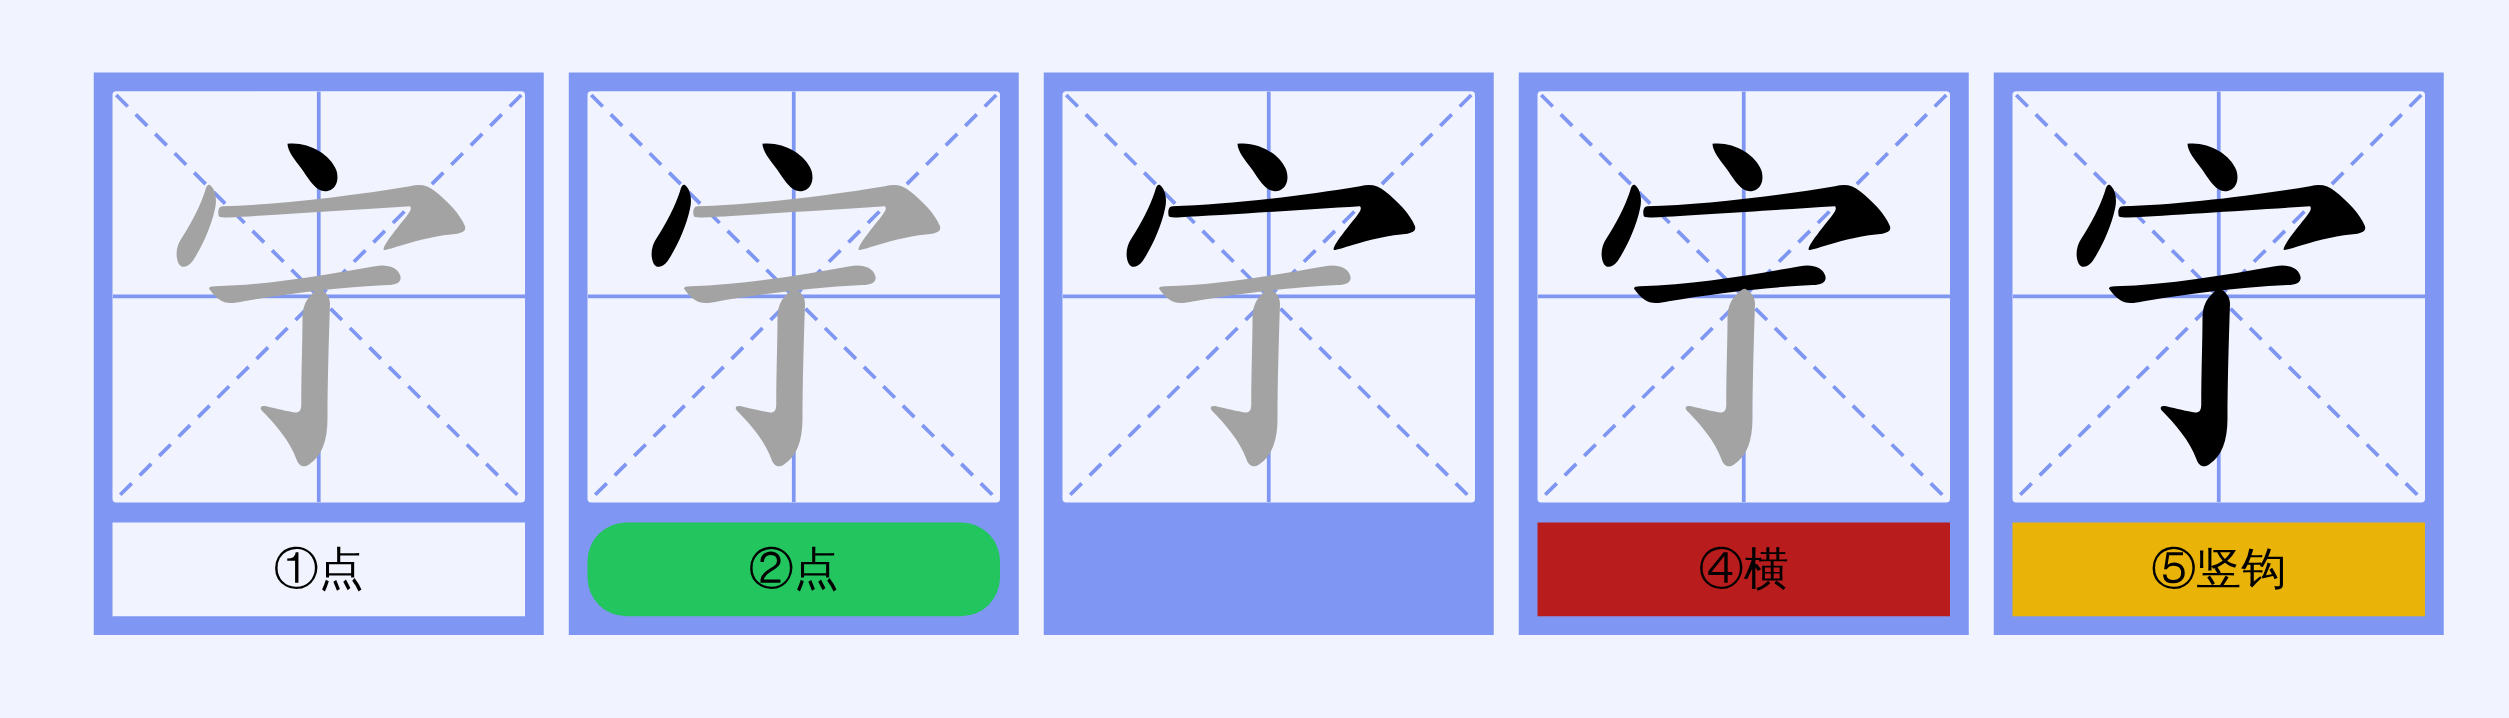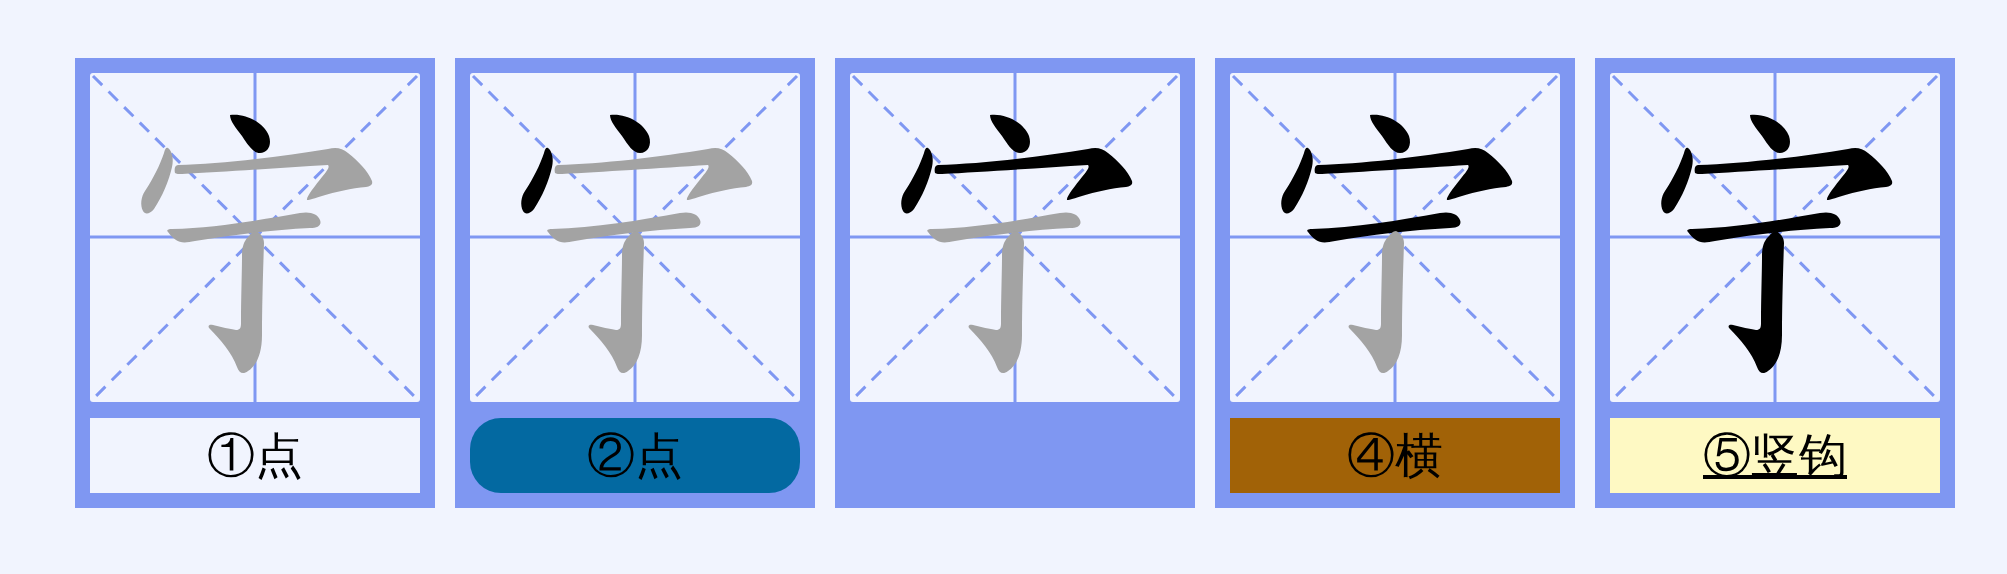--- a/index.html
+++ b/index.html
@@ -26,21 +26,21 @@
   }
   .grid svg { position: absolute; left: 0; top: 0; }
   .label-box {
     position: absolute;
     left: 15px; top: 360px;
     width: 330px; height: 75px;
     background: #f1f4fe;
     display: flex; align-items: center; justify-content: center;
   }
   .label {
-    font-size: 48px;
+    font-size: 36px;
     color: #000;
     letter-spacing: 0;
     white-space: nowrap;
   }
 </style>
 </head>
 <body>
 
 <div id="cards">
     <div class="card" style="left: 75px; background: rgb(127, 151, 242);">
@@ -72,21 +72,21 @@
         <line x1="3" y1="3" x2="327" y2="326" stroke-width="3" stroke-dasharray="13,9" stroke="#7f97f2"></line>
         <line x1="327" y1="3" x2="3" y2="326" stroke-width="3" stroke-dasharray="13,9" stroke="#7f97f2"></line>
 
         <path d="M140,42 C156,40 174,50 179,63 C182,72 178,80 170,80 C163,80 158,72 152,63 C146,55 140,48 140,42 Z" fill="#000000"></path>
         <path d="M78,75 C82,78 84,86 82,94 C79,108 72,124 64,136 C60,141 55,142 53,138 C50,132 51,124 55,118 C63,106 70,92 74,80 C75,76 76,74 78,75 Z" fill="#000000"></path>
         <path d="M85,100 C84,96 85,92 88,92 C130,91 190,84 238,76 C246,74 252,75 258,80 C268,88 278,98 282,108 C283,112 280,113 276,114 C262,115 245,119 232,123 C225,125 220,127 217,127 C216,124 225,113 232,104 C237,98 240,94 238,92 C190,95 130,99 92,101 C89,101 86,101 85,100 Z" fill="#a3a3a3"></path>
         <path d="M78,159 C76,157 78,156 82,156 C125,155 170,147 210,140 C220,138 228,141 230,147 C232,152 228,155 220,155 C180,157 140,162 105,168 C96,170 90,170 86,167 C82,164 80,162 78,159 Z" fill="#a3a3a3"></path>
         <path d="M166,158 C170,160 174,164 174,170 C173,200 172,235 172,262 C172,280 167,292 158,298 C153,302 149,300 147,294 C142,280 130,266 120,256 C117,253 119,251 123,252 C131,254 140,256 146,257 C150,257 151,255 151,250 C151,225 152,200 152,182 C152,174 154,168 158,164 C161,161 163,158 166,158 Z" fill="#a3a3a3"></path>
       </svg>
     </div>
-    <div class="label-box" style="background: #0369a1; border-radius: 31px;">
+    <div class="label-box" style="background: #22c55e; border-radius: 31px;">
       <span class="label">②点</span>
     </div>
   </div>
     <div class="card" style="left: 835px; background: rgb(127, 151, 242);">
     <div class="grid" style="background: rgb(241, 244, 254);">
       <svg width="330" height="329" viewBox="0 0 330 329">
 
         <line x1="165" y1="0" x2="165" y2="329" stroke-width="3" stroke="#7f97f2"></line>
         <line x1="0" y1="164" x2="330" y2="164" stroke-width="3" stroke="#7f97f2"></line>
         <line x1="3" y1="3" x2="327" y2="326" stroke-width="3" stroke-dasharray="13,9" stroke="#7f97f2"></line>
@@ -109,37 +109,37 @@
         <line x1="3" y1="3" x2="327" y2="326" stroke-width="3" stroke-dasharray="13,9" stroke="#7f97f2"></line>
         <line x1="327" y1="3" x2="3" y2="326" stroke-width="3" stroke-dasharray="13,9" stroke="#7f97f2"></line>
 
         <path d="M140,42 C156,40 174,50 179,63 C182,72 178,80 170,80 C163,80 158,72 152,63 C146,55 140,48 140,42 Z" fill="#000000"></path>
         <path d="M78,75 C82,78 84,86 82,94 C79,108 72,124 64,136 C60,141 55,142 53,138 C50,132 51,124 55,118 C63,106 70,92 74,80 C75,76 76,74 78,75 Z" fill="#000000"></path>
         <path d="M85,100 C84,96 85,92 88,92 C130,91 190,84 238,76 C246,74 252,75 258,80 C268,88 278,98 282,108 C283,112 280,113 276,114 C262,115 245,119 232,123 C225,125 220,127 217,127 C216,124 225,113 232,104 C237,98 240,94 238,92 C190,95 130,99 92,101 C89,101 86,101 85,100 Z" fill="#000000"></path>
         <path d="M78,159 C76,157 78,156 82,156 C125,155 170,147 210,140 C220,138 228,141 230,147 C232,152 228,155 220,155 C180,157 140,162 105,168 C96,170 90,170 86,167 C82,164 80,162 78,159 Z" fill="#000000"></path>
         <path d="M166,158 C170,160 174,164 174,170 C173,200 172,235 172,262 C172,280 167,292 158,298 C153,302 149,300 147,294 C142,280 130,266 120,256 C117,253 119,251 123,252 C131,254 140,256 146,257 C150,257 151,255 151,250 C151,225 152,200 152,182 C152,174 154,168 158,164 C161,161 163,158 166,158 Z" fill="#a3a3a3"></path>
       </svg>
     </div>
-    <div class="label-box" style="background: #a16207; text-align: right;">
+    <div class="label-box" style="background: #b91c1c; text-align: right;">
       <span class="label">④横</span>
     </div>
   </div>
     <div class="card" style="left: 1595px; background: rgb(127, 151, 242);">
     <div class="grid" style="background: rgb(241, 244, 254);">
       <svg width="330" height="329" viewBox="0 0 330 329">
 
         <line x1="165" y1="0" x2="165" y2="329" stroke-width="3" stroke="#7f97f2"></line>
         <line x1="0" y1="164" x2="330" y2="164" stroke-width="3" stroke="#7f97f2"></line>
         <line x1="3" y1="3" x2="327" y2="326" stroke-width="3" stroke-dasharray="13,9" stroke="#7f97f2"></line>
         <line x1="327" y1="3" x2="3" y2="326" stroke-width="3" stroke-dasharray="13,9" stroke="#7f97f2"></line>
 
         <path d="M140,42 C156,40 174,50 179,63 C182,72 178,80 170,80 C163,80 158,72 152,63 C146,55 140,48 140,42 Z" fill="#000000"></path>
         <path d="M78,75 C82,78 84,86 82,94 C79,108 72,124 64,136 C60,141 55,142 53,138 C50,132 51,124 55,118 C63,106 70,92 74,80 C75,76 76,74 78,75 Z" fill="#000000"></path>
         <path d="M85,100 C84,96 85,92 88,92 C130,91 190,84 238,76 C246,74 252,75 258,80 C268,88 278,98 282,108 C283,112 280,113 276,114 C262,115 245,119 232,123 C225,125 220,127 217,127 C216,124 225,113 232,104 C237,98 240,94 238,92 C190,95 130,99 92,101 C89,101 86,101 85,100 Z" fill="#000000"></path>
         <path d="M78,159 C76,157 78,156 82,156 C125,155 170,147 210,140 C220,138 228,141 230,147 C232,152 228,155 220,155 C180,157 140,162 105,168 C96,170 90,170 86,167 C82,164 80,162 78,159 Z" fill="#000000"></path>
         <path d="M166,158 C170,160 174,164 174,170 C173,200 172,235 172,262 C172,280 167,292 158,298 C153,302 149,300 147,294 C142,280 130,266 120,256 C117,253 119,251 123,252 C131,254 140,256 146,257 C150,257 151,255 151,250 C151,225 152,200 152,182 C152,174 154,168 158,164 C161,161 163,158 166,158 Z" fill="#000000"></path>
       </svg>
     </div>
-    <div class="label-box" style="background: #fef9c3; text-decoration: underline;">
+    <div class="label-box" style="background: #eab308;">
       <span class="label">⑤竖钩</span>
     </div>
   </div>
   </div>
 
 </body></html>

